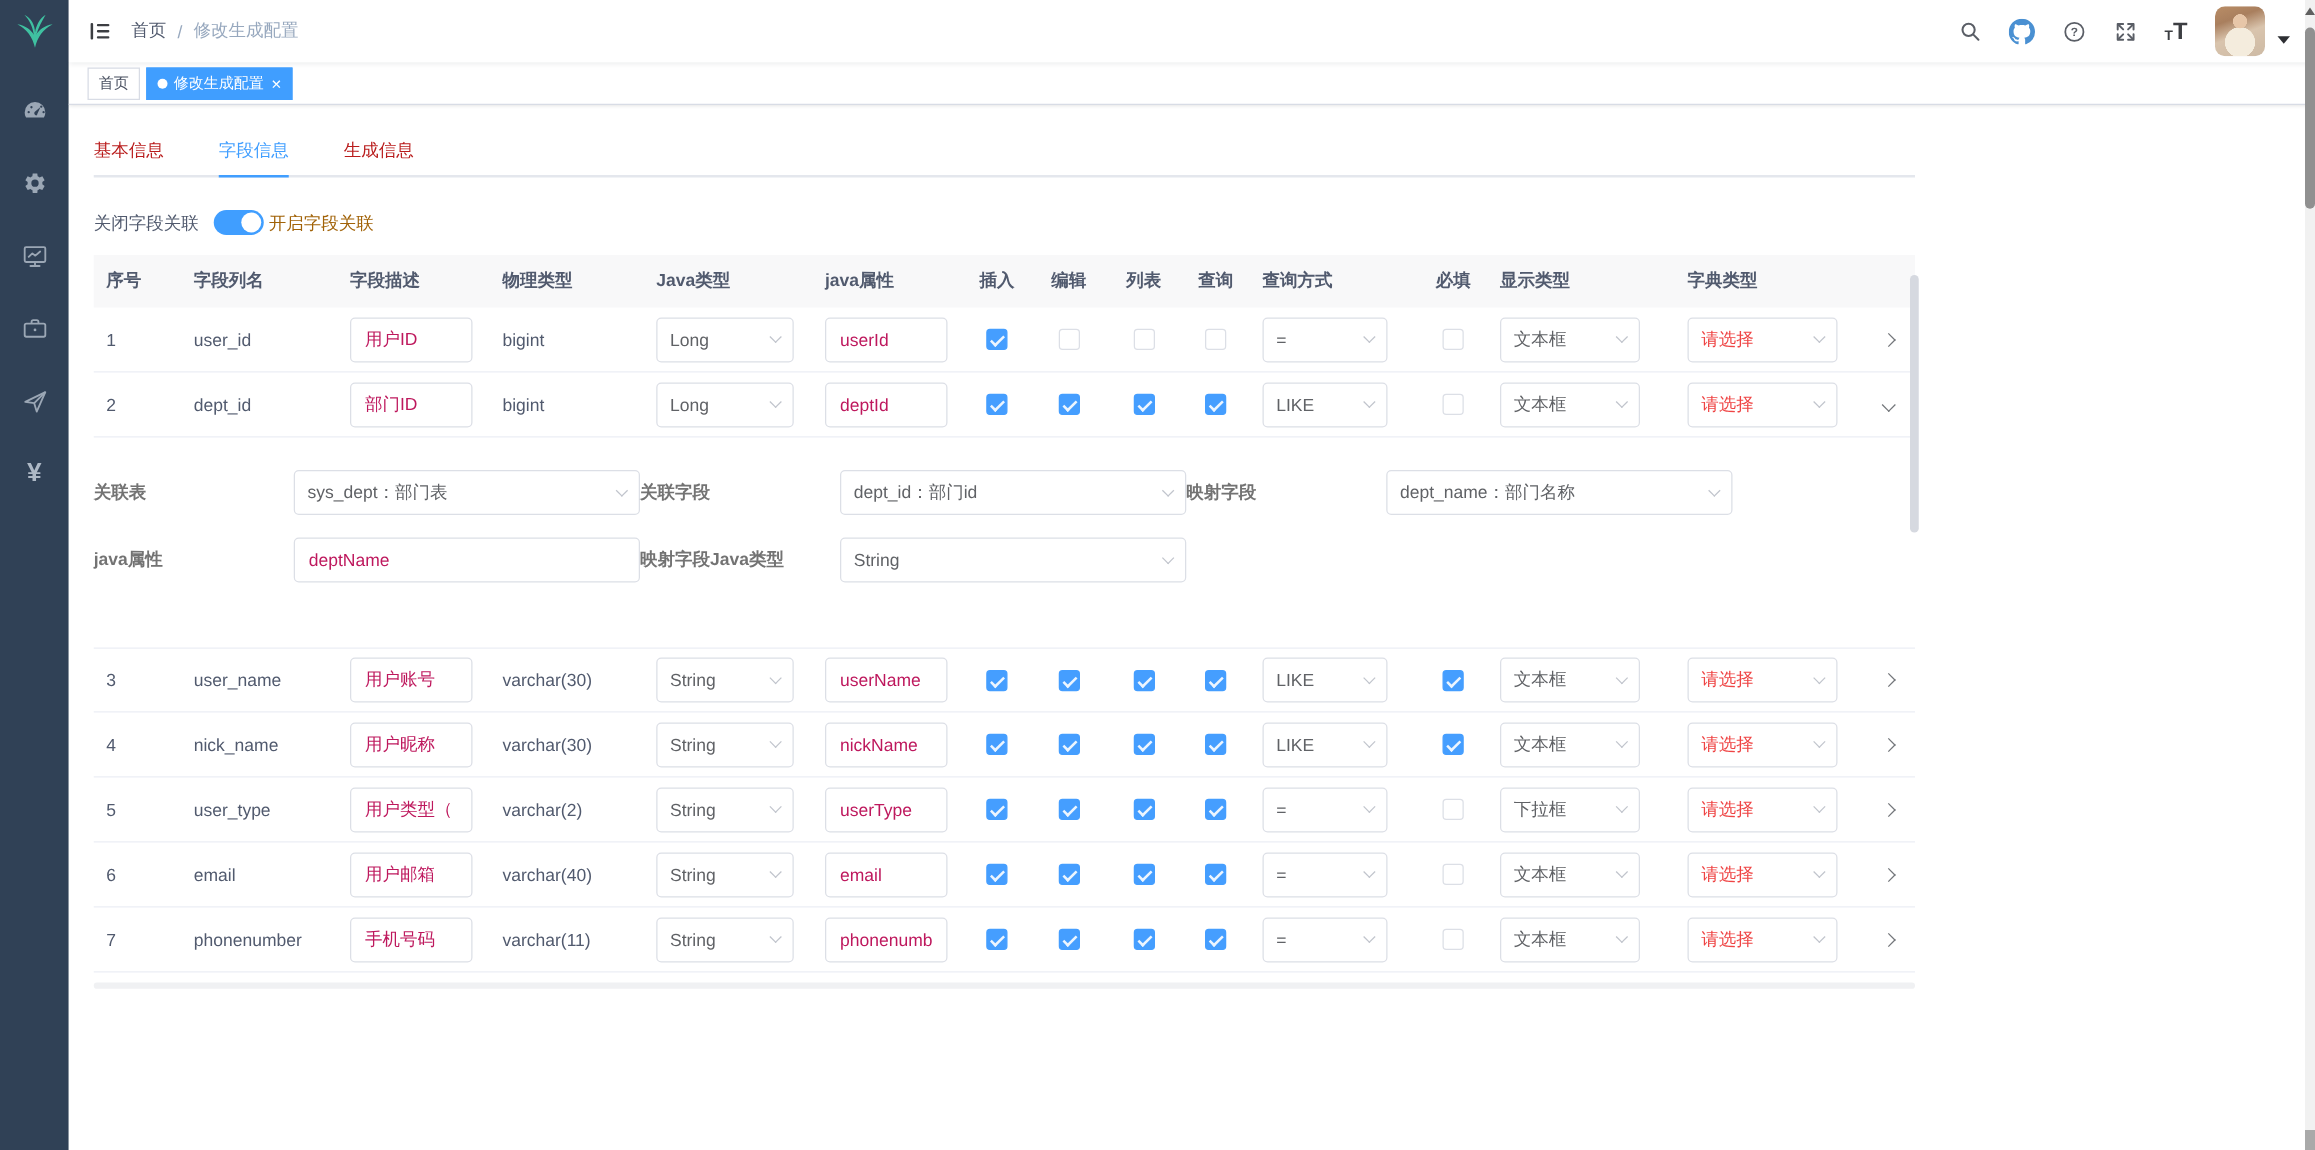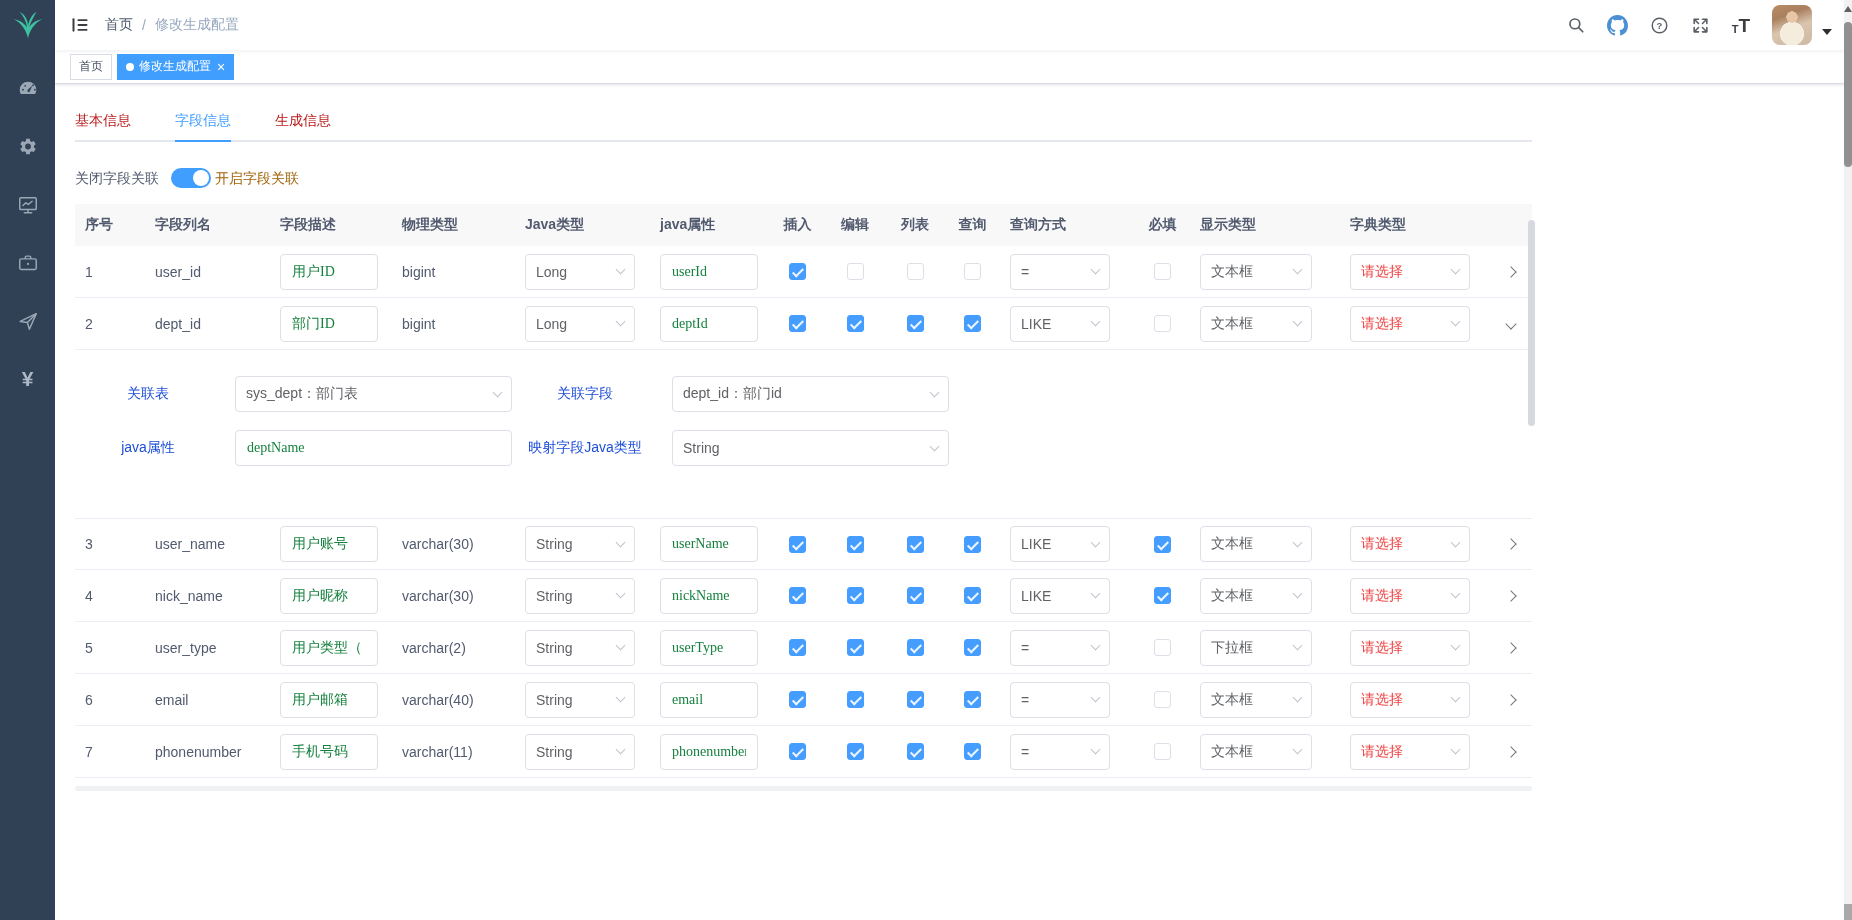--- a/index.html
+++ b/index.html
@@ -67,40 +67,40 @@
   .t-row{display:flex;align-items:center;height:52px;border-bottom:1px solid #ebeef5}
   .t-row.bt{border-top:1px solid #ebeef5}
   .cell{display:flex;align-items:center;padding-left:10px}
   .c-idx{width:70px}.c-name{width:125px}.c-desc{width:122px}.c-phys{width:123px}
   .c-jtype{width:135px}.c-attr{width:120px}
   .c-chk1{width:55px}.c-chk2{width:60px}.c-chk3{width:60px}.c-chk4{width:55px}
   .c-qtype{width:135px}.c-req{width:55px}.c-disp{width:150px}.c-dict{width:150px}
   .c-exp{flex:1;justify-content:center;padding-left:0}
   .cell.center{justify-content:center;padding-left:0}
 
-  .inp{height:36px;width:98px;border:1px solid #dcdfe6;border-radius:4px;padding:0 11px;font-size:14px;color:#15803d;background:#fff;font-family:Liberation Serif, serif;outline:none}
+  .inp{height:36px;width:98px;border:1px solid #dcdfe6;border-radius:4px;padding:0 11px;font-size:14px;color:#be185d;background:#fff;font-family:Liberation Sans, sans-serif;outline:none}
   .select{height:36px;border:1px solid #dcdfe6;border-radius:4px;background:#fff;display:flex;align-items:center;justify-content:space-between;padding:0 10px;font-size:14px;color:#606266;cursor:pointer}
   .select.placeholder{color:#ef4444}
   .w-jsel{width:110px}.w-qsel{width:100px}.w-dsel{width:112px}.w-dictsel{width:120px}
   .sel-chev{width:7px;height:7px;border-right:1.4px solid #c0c4cc;border-bottom:1.4px solid #c0c4cc;transform:rotate(45deg);margin-top:-4px;flex:0 0 7px}
 
   .checkbox{width:17px;height:17px;border-radius:3px;border:1px solid #dcdfe6;background:#fff;display:inline-block;position:relative;cursor:pointer}
   .checkbox.checked{background:#459eff;border-color:#459eff}
   .checkbox.checked::after{content:"";position:absolute;left:5px;top:2px;width:4px;height:9px;border:solid #fff;border-width:0 2px 2px 0;transform:rotate(45deg);opacity:.9}
 
   .chev{display:inline-block;width:8px;height:8px;border-right:1.6px solid #73767a;border-bottom:1.6px solid #73767a;cursor:pointer}
   .chev.right{transform:rotate(-45deg)}
   .chev.down{transform:rotate(45deg)}
 
   
   .expanded-section{padding:26px 0 30px 0;margin-bottom:22px}
   .exp-row{display:flex;margin-bottom:18px}
   .exp-row:last-child{margin-bottom:0}
   .exp-item{width:437px;display:flex;align-items:center}
-  .exp-label{flex:0 0 160px;text-align:center;padding-right:14px;font-weight:400;color:#1d4ed8}
+  .exp-label{flex:0 0 160px;text-align:left;padding-right:14px;font-weight:700;color:#737373}
   .exp-ctl{width:277px}
   input.exp-ctl{width:277px}
 
   
   .v-thumb{position:absolute;right:-3px;top:16px;width:7px;height:206px;border-radius:4px;background:#d6d9e0;cursor:pointer}
   
   .h-scroll{height:5px;background:#f0f1f3;border-radius:3px;margin-top:8px;width:100%;cursor:pointer}
 
   
   .footer-btns{display:flex;justify-content:center;margin-top:14px;transform:translateX(85px)}
@@ -373,20 +373,27 @@
                       <i class="sel-chev"></i>
                     </div>
                   </div>
                   <div class="exp-item">
                     <label class="exp-label">关联字段</label>
                     <div class="select exp-ctl">
                       <span>dept_id：部门id</span>
                       <i class="sel-chev"></i>
                     </div>
                   </div>
+                  <div class="exp-item">
+                    <label class="exp-label">映射字段</label>
+                    <div class="select exp-ctl">
+                      <span>dept_name：部门名称</span>
+                      <i class="sel-chev"></i>
+                    </div>
+                  </div>
                 </div>
                 <div class="exp-row">
                   <div class="exp-item">
                     <label class="exp-label">java属性</label>
                     <input class="inp exp-ctl" value="deptName" style="">
                   </div>
                   <div class="exp-item">
                     <label class="exp-label">映射字段Java类型</label>
                     <div class="select exp-ctl">
                       <span>String</span>

